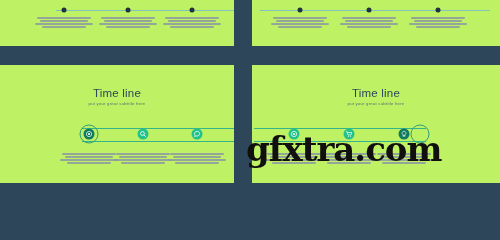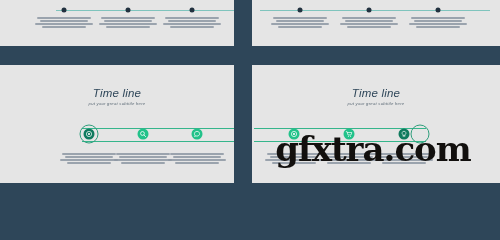--- a/index.html
+++ b/index.html
@@ -5,21 +5,21 @@
   html,body{margin:0;padding:0;}
   body{
     width:500px;height:183px;overflow:hidden;
     background:#2e4659;
     font-family:"Liberation Sans", sans-serif;
     position:relative;
   }
   .board{position:absolute;inset:0;background:#2e4659;}
 
   
-  .slide{position:absolute;background:#e5e5e5;overflow:hidden;font-style:italic;}
+  .slide{position:absolute;background:#bef264;overflow:hidden;}
   #slide-tl{left:0px;   top:-28px; width:234px; height:74px;}
   #slide-tr{left:252px; top:-28px; width:248px; height:74px;}
   #slide-bl{left:0px;   top:65px;  width:234px; height:118px;}
   #slide-br{left:252px; top:65px;  width:248px; height:118px;}
 
   
   .tl-line{position:absolute;height:1px;background:#7fc4bd;}
   .tl-dot{position:absolute;width:5px;height:5px;border-radius:50%;
           background:#22313f;transform:translate(-50%,-50%);}
 
@@ -50,21 +50,21 @@
             border:1px solid #2f9e7c;background:transparent;
             transform:translate(-50%,-50%);}
   .ico{position:absolute;width:11px;height:11px;border-radius:50%;
        background:#22c28a;transform:translate(-50%,-50%);
        display:flex;align-items:center;justify-content:center;}
   .ico svg{display:block;}
   .ico.dk{background:#0f7a5e;}
 
   
   #watermark{position:absolute;left:246px;top:129px;width:254px;
-             text-align:center;font-size:34px;font-weight:bold;
+             text-align:left;font-size:34px;font-weight:bold;
              color:#12100e;letter-spacing:-1px;
              font-family:"DejaVu Serif", serif;}
 </style>
 </head>
 <body>
 
 <div class="board">
 
   <div class="slide" id="slide-tl">
     <div class="tl-line" style="left:56px;top:38px;width:186px;"></div>

